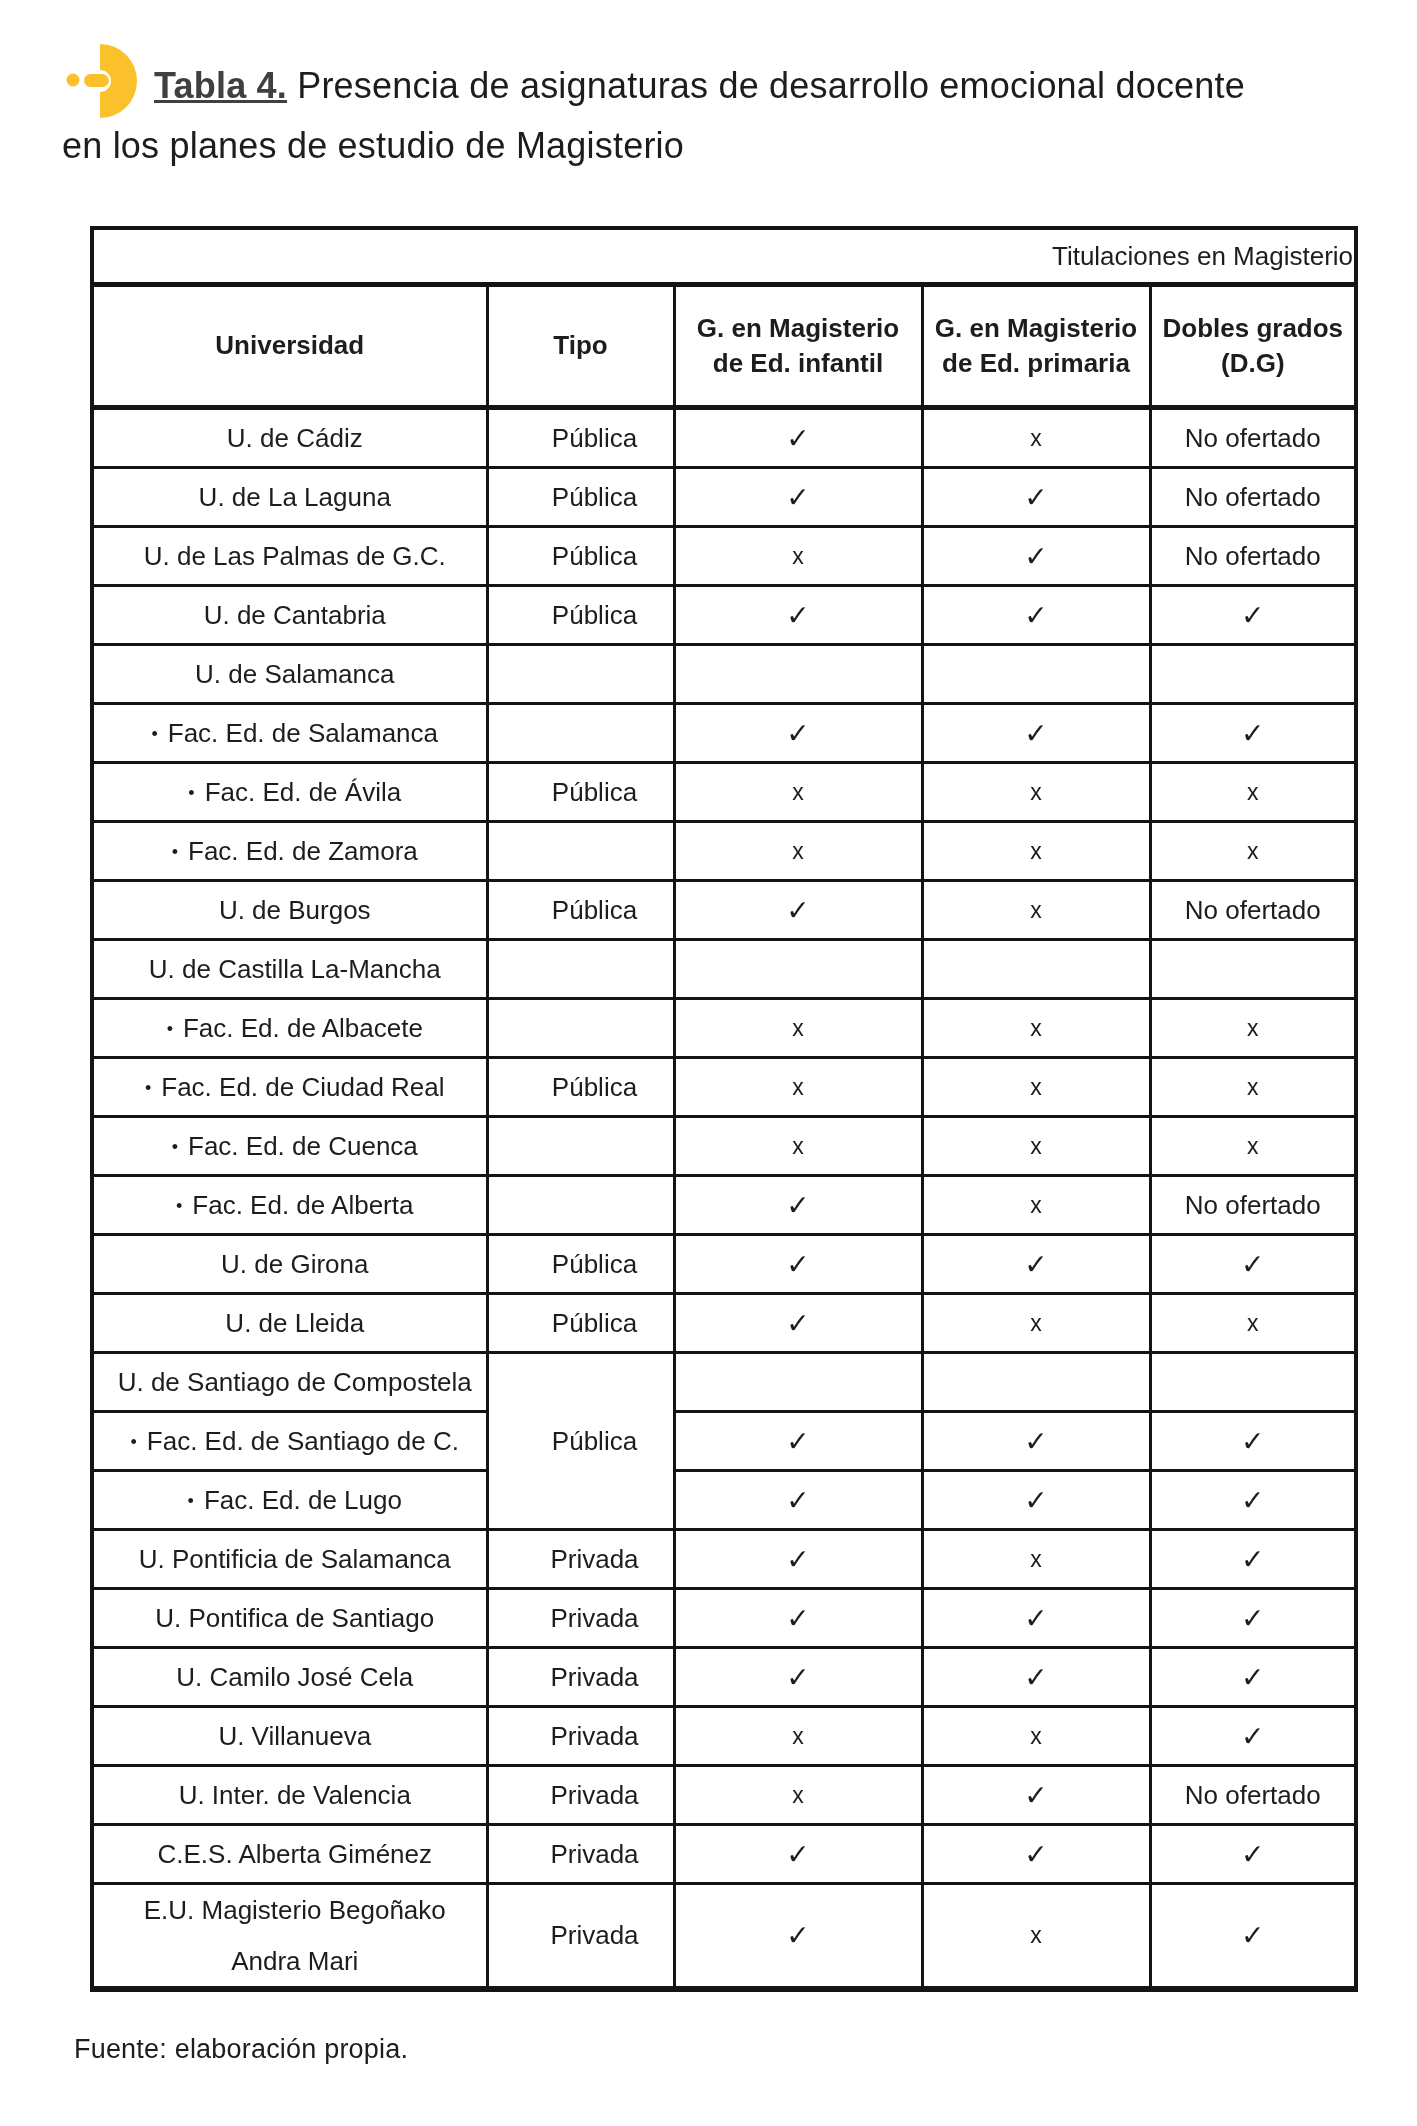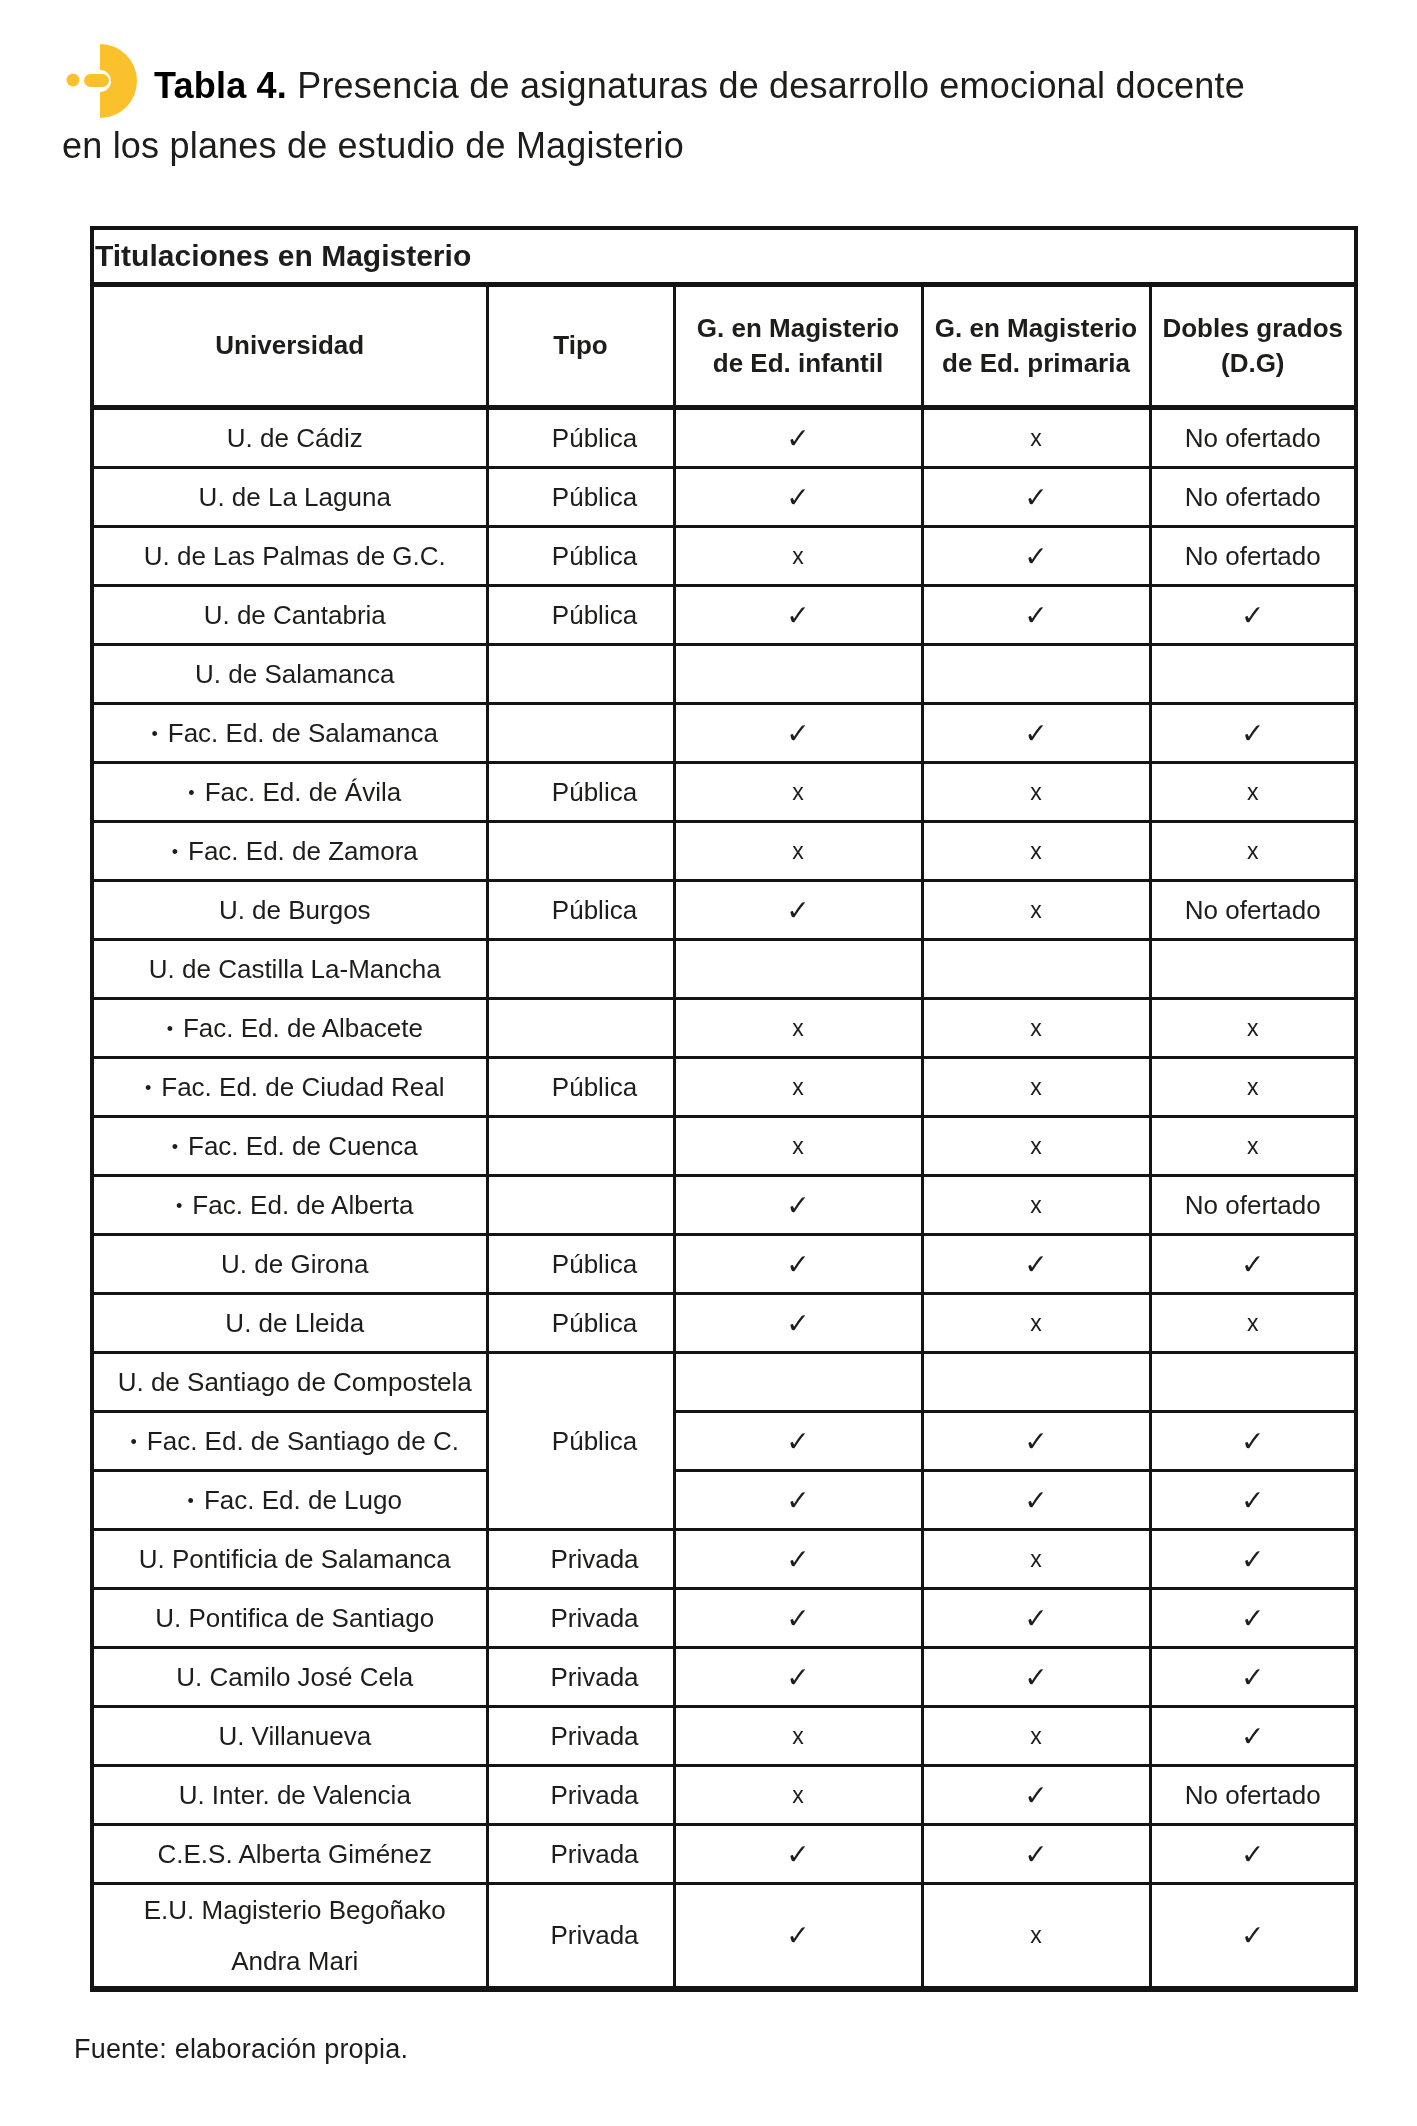--- a/index.html
+++ b/index.html
@@ -16,21 +16,21 @@
   }
   .caption .lbl{font-weight:700;}
   
   .tbl{
     position:absolute;left:90px;top:226px;width:1264px;
     border-collapse:collapse;table-layout:fixed;
     border:4px solid #141414;border-bottom-width:6px;
   }
   .tbl th,.tbl td{border:3px solid #141414;background:#fff;}
   .tbl .span-th{
-    height:50px;font-size:30px;font-weight:700;text-align:left;
+    height:50px;font-size:26px;font-weight:400;text-align:right;
     vertical-align:middle;border-bottom-width:5px;
   }
   .tbl .colhead th{
     height:118px;font-size:26px;font-weight:700;text-align:center;
     vertical-align:middle;line-height:1.35;border-bottom-width:5px;padding:0 4px;
   }
   .tbl tbody td{height:56px;font-size:26px;vertical-align:middle;}
   td.cu{text-align:center;padding:0 6px 0 16px;line-height:1.95;}
   td.ct{text-align:center;padding:0 4px 0 32px;}
   td.cc{text-align:center;padding:0;}
@@ -43,21 +43,21 @@
 </head>
 <body>
 
 <svg class="marker" viewBox="0 0 96 92" aria-hidden="true">
   <path d="M46,6 A37,37 0 0 1 46,80 L46,54 A11,11 0 0 0 46,32 Z" fill="#FBC12D"></path>
   <rect x="30" y="36" width="25" height="13" rx="6.5" fill="#FBC12D"></rect>
   <circle cx="19" cy="42" r="6.5" fill="#FBC12D"></circle>
 </svg>
 
 <div class="caption">
-  <span class="lbl" style="color: #000000;">Tabla 4.</span>
+  <span class="lbl" style="color: #404040; text-decoration: underline;">Tabla 4.</span>
   <span>Presencia de asignaturas de desarrollo emocional docente en los planes de estudio de Magisterio</span>
 </div>
 
 <table class="tbl">
   <colgroup>
     <col style="width:395px">
       <col style="width:187px">
       <col style="width:248px">
       <col style="width:228px">
       <col style="width:206px">

